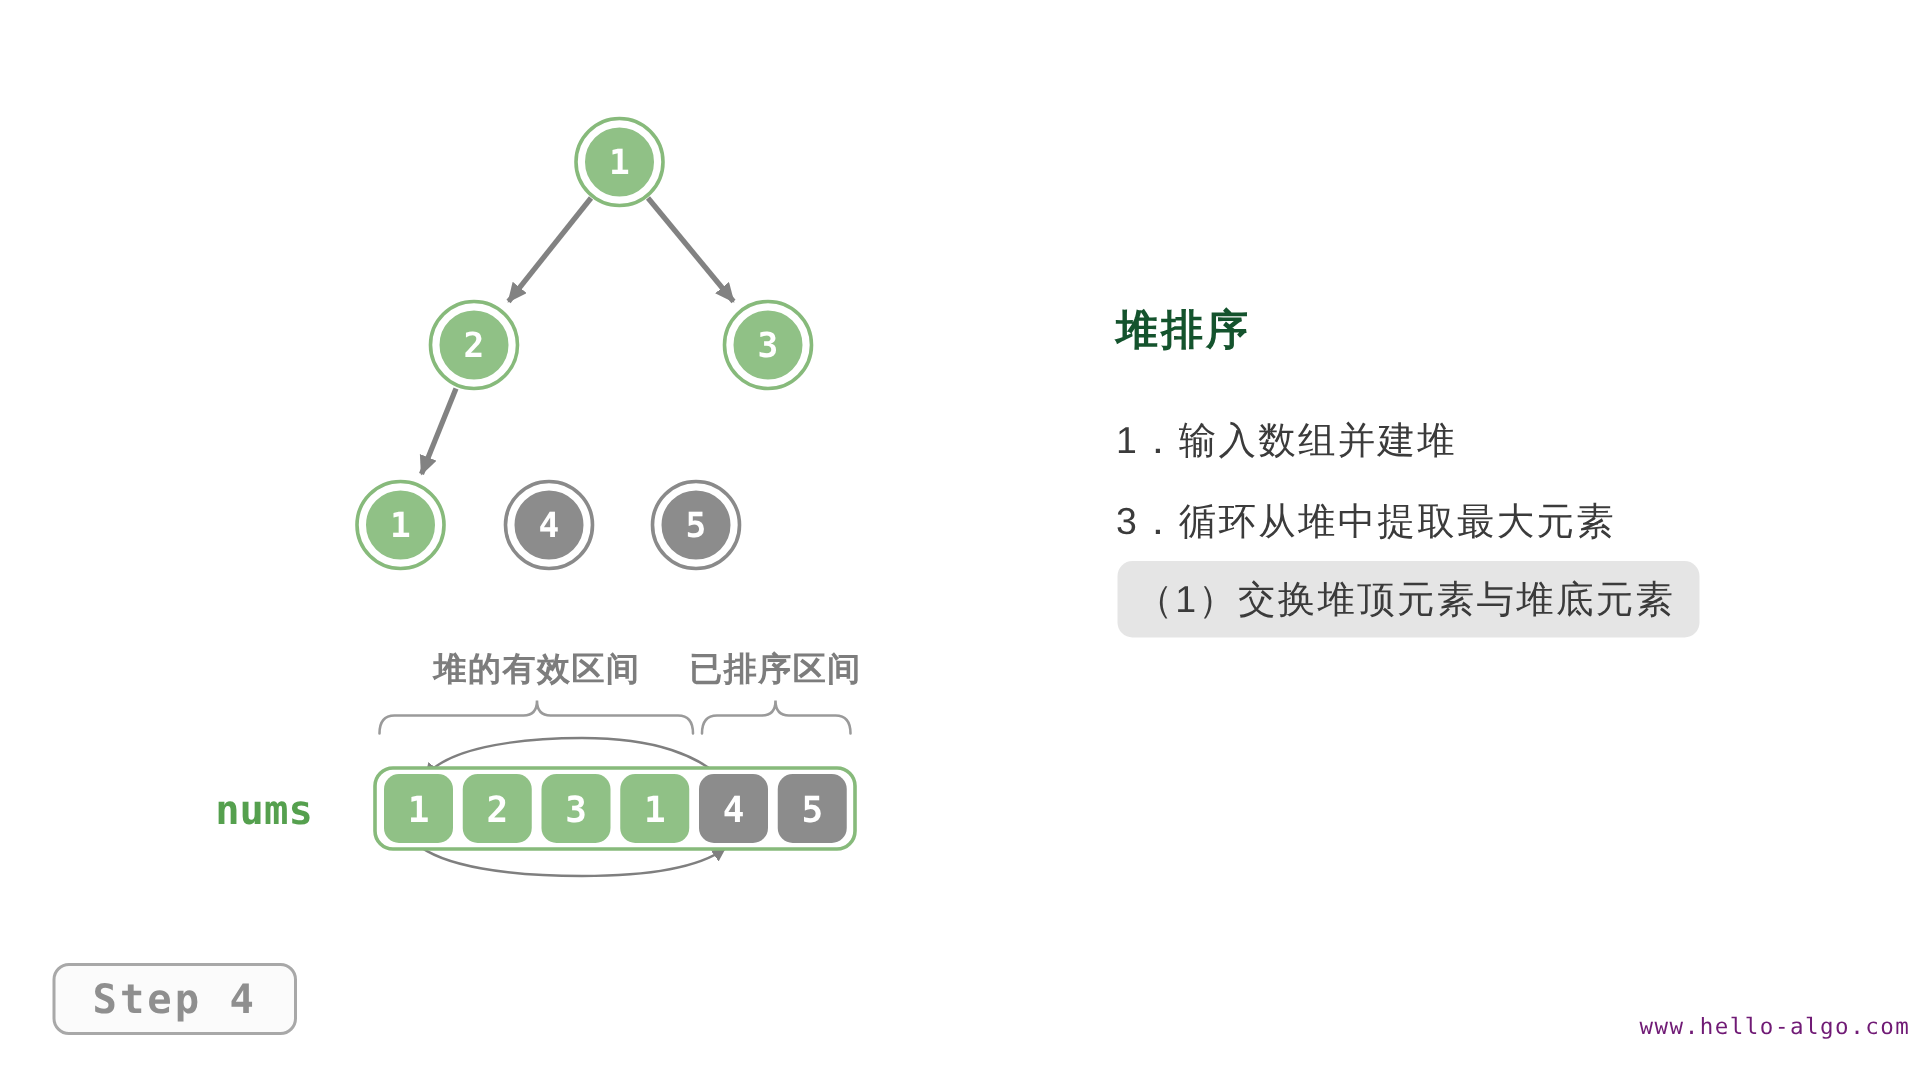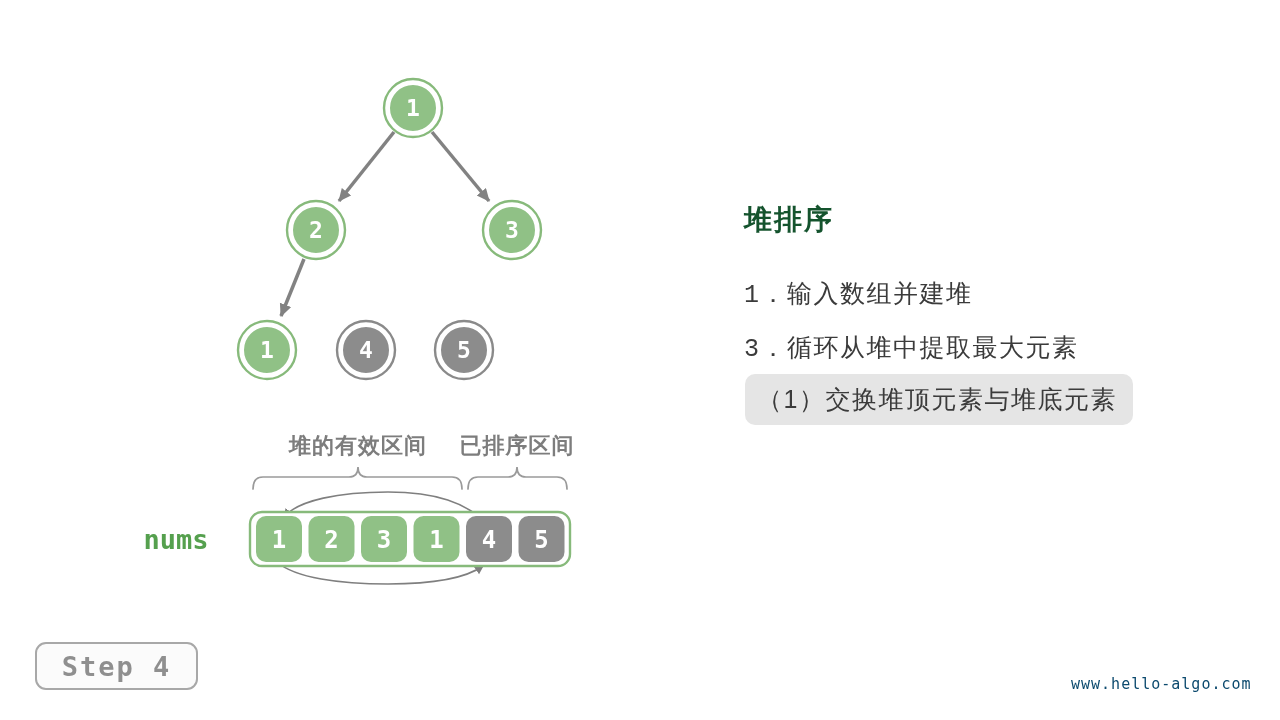--- a/index.html
+++ b/index.html
@@ -42,21 +42,21 @@
   }
   .swap-arc { fill: none; stroke: #7F7F7F; stroke-width: 1.6; }
 
   
   .panel-title {
     position: absolute; left: 744px; top: 201px;
     font-size: 28px; font-weight: 700; color: #14532d; letter-spacing: 2px;
   }
   .panel-step {
     position: absolute; left: 744px;
-    font-size: 25px; color: #3B3B3B; letter-spacing: 1.5px; white-space: nowrap; font-family: Liberation Mono, monospace;
+    font-size: 25px; color: #3B3B3B; letter-spacing: 1.5px; white-space: nowrap;
   }
   .panel-step.s1 { top: 277px; }
   .panel-step.s2 { top: 331px; }
   .panel-substep {
     position: absolute; left: 745px; top: 374px;
     background: #e5e5e5; border-radius: 10px;
     padding: 9px 16px 9px 12px;
     font-size: 25px; color: #3B3B3B; letter-spacing: 1.5px; white-space: nowrap;
   }
 
@@ -69,23 +69,23 @@
     display: flex; align-items: center; justify-content: center;
     box-sizing: border-box;
   }
   .step-badge span {
     font: 700 27px "DejaVu Sans Mono", monospace;
     color: #8F8F8F; letter-spacing: 2px;
   }
 
   
   .watermark {
-    position: absolute; left: 1071px; top: 675px;
+    position: absolute; left: 1093px; top: 675px;
     font: 400 15px "DejaVu Sans Mono", monospace;
-    color: #0c4a6e; letter-spacing: 1px;
+    color: #701a75; letter-spacing: 1px;
   }
 </style>
 </head>
 <body>
 
 <svg id="diagram-svg" width="1280" height="720" viewBox="0 0 1280 720">
   <defs>
     <marker id="arrow-big" markerUnits="userSpaceOnUse" markerWidth="16" markerHeight="14" refX="12" refY="6" orient="auto">
       <path d="M0,0 L13,6 L0,12 Z" fill="#828282"></path>
     </marker>

